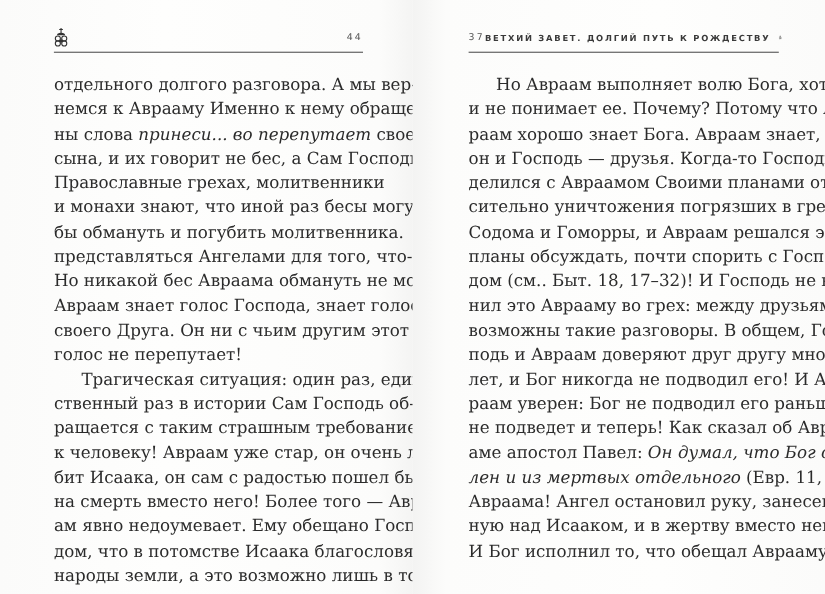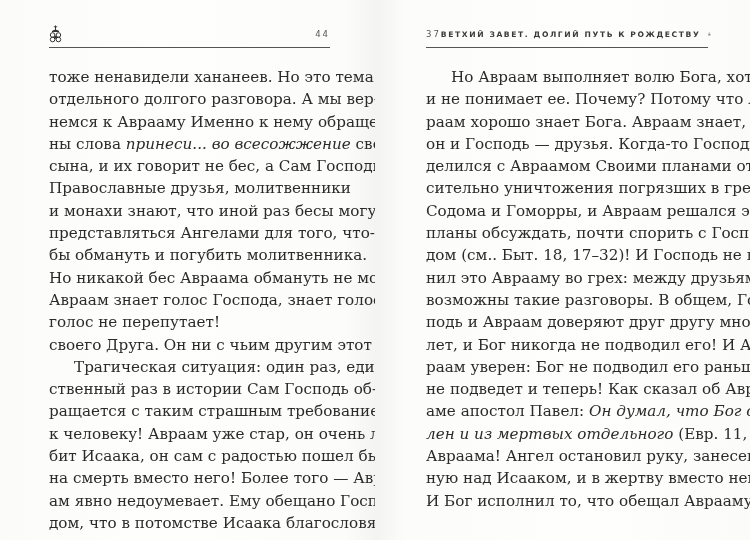--- a/index.html
+++ b/index.html
@@ -46,33 +46,32 @@
         <circle cx="3.6" cy="10" r="2.3" fill="none" stroke="#333" stroke-width="1"></circle>
         <circle cx="9.4" cy="10" r="2.3" fill="none" stroke="#333" stroke-width="1"></circle>
         <circle cx="3.6" cy="14.5" r="2.3" fill="none" stroke="#333" stroke-width="1"></circle>
         <circle cx="9.4" cy="14.5" r="2.3" fill="none" stroke="#333" stroke-width="1"></circle>
         <circle cx="6.5" cy="12.2" r="1.5" fill="#333"></circle>
       </svg>
       <span class="rh-pagenum">44</span>
     </div>
     <div class="rule"></div>
     <div class="text" id="left-text">
-        <span class="line">тоже ненавидели хананеев. Но это тема</span>
         <span class="line">отдельного долгого разговора. А мы вер-</span>
         <span class="line">немся к Аврааму  Именно к нему обраще-</span>
-        <span class="line">ны слова <span class="it">принеси... во всесожжение</span> своего</span>
+        <span class="line">ны слова <span class="it">принеси... во перепутает</span> своего</span>
         <span class="line">сына, и их говорит не бес, а Сам Господь.</span>
-        <span class="line">Православные друзья, молитвенники</span>
+        <span class="line">Православные грехах, молитвенники</span>
         <span class="line">и монахи знают, что иной раз бесы могут</span>
+        <span class="line">бы обмануть и погубить молитвенника.</span>
         <span class="line">представляться Ангелами для того, что-</span>
-        <span class="line">бы обмануть и погубить молитвенника.</span>
         <span class="line">Но никакой бес Авраама обмануть не мог!</span>
         <span class="line">Авраам знает голос Господа, знает голос</span>
+        <span class="line">своего Друга. Он ни с чьим другим этот</span>
         <span class="line last">голос не перепутает!</span>
-        <span class="line">своего Друга. Он ни с чьим другим этот</span>
         <span class="line indent">Трагическая ситуация: один раз, един-</span>
         <span class="line">ственный раз в истории Сам Господь об-</span>
         <span class="line">ращается с таким страшным требованием</span>
         <span class="line">к человеку! Авраам уже стар, он очень лю-</span>
         <span class="line">бит Исаака, он сам с радостью пошел бы</span>
         <span class="line">на смерть вместо него! Более того — Авра-</span>
         <span class="line">ам явно недоумевает. Ему обещано Госпо-</span>
         <span class="line">дом, что в потомстве Исаака благословятся</span>
         <span class="line">народы земли, а это возможно лишь в том</span>
       </div>

